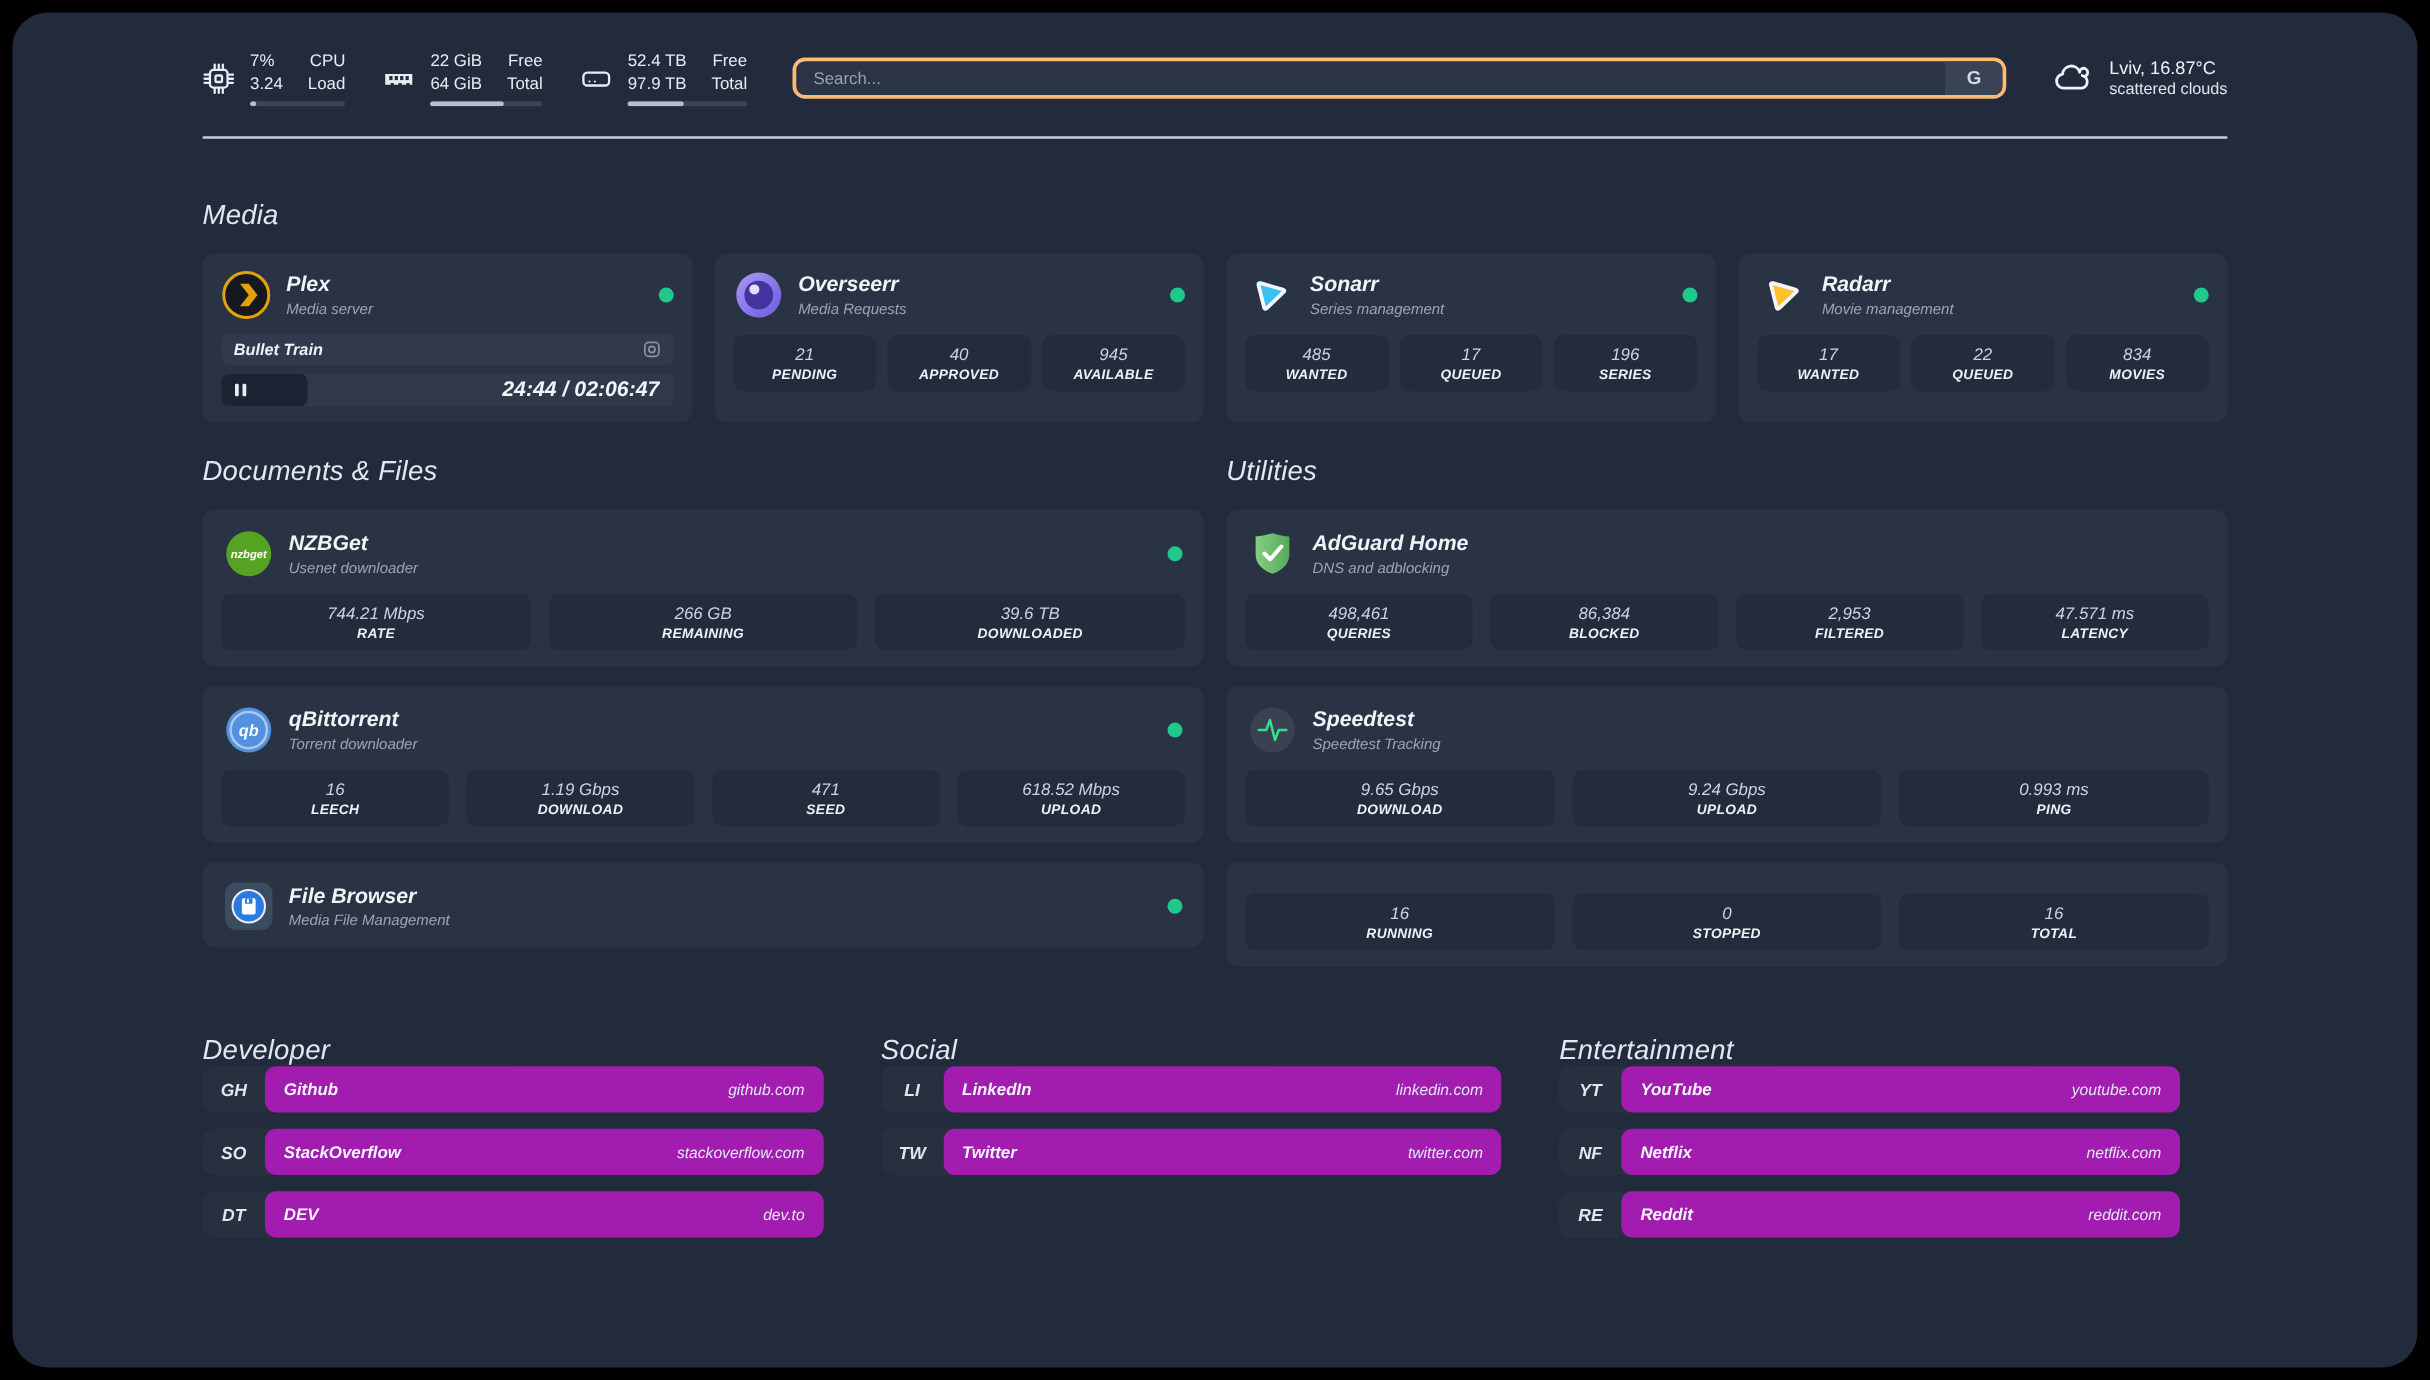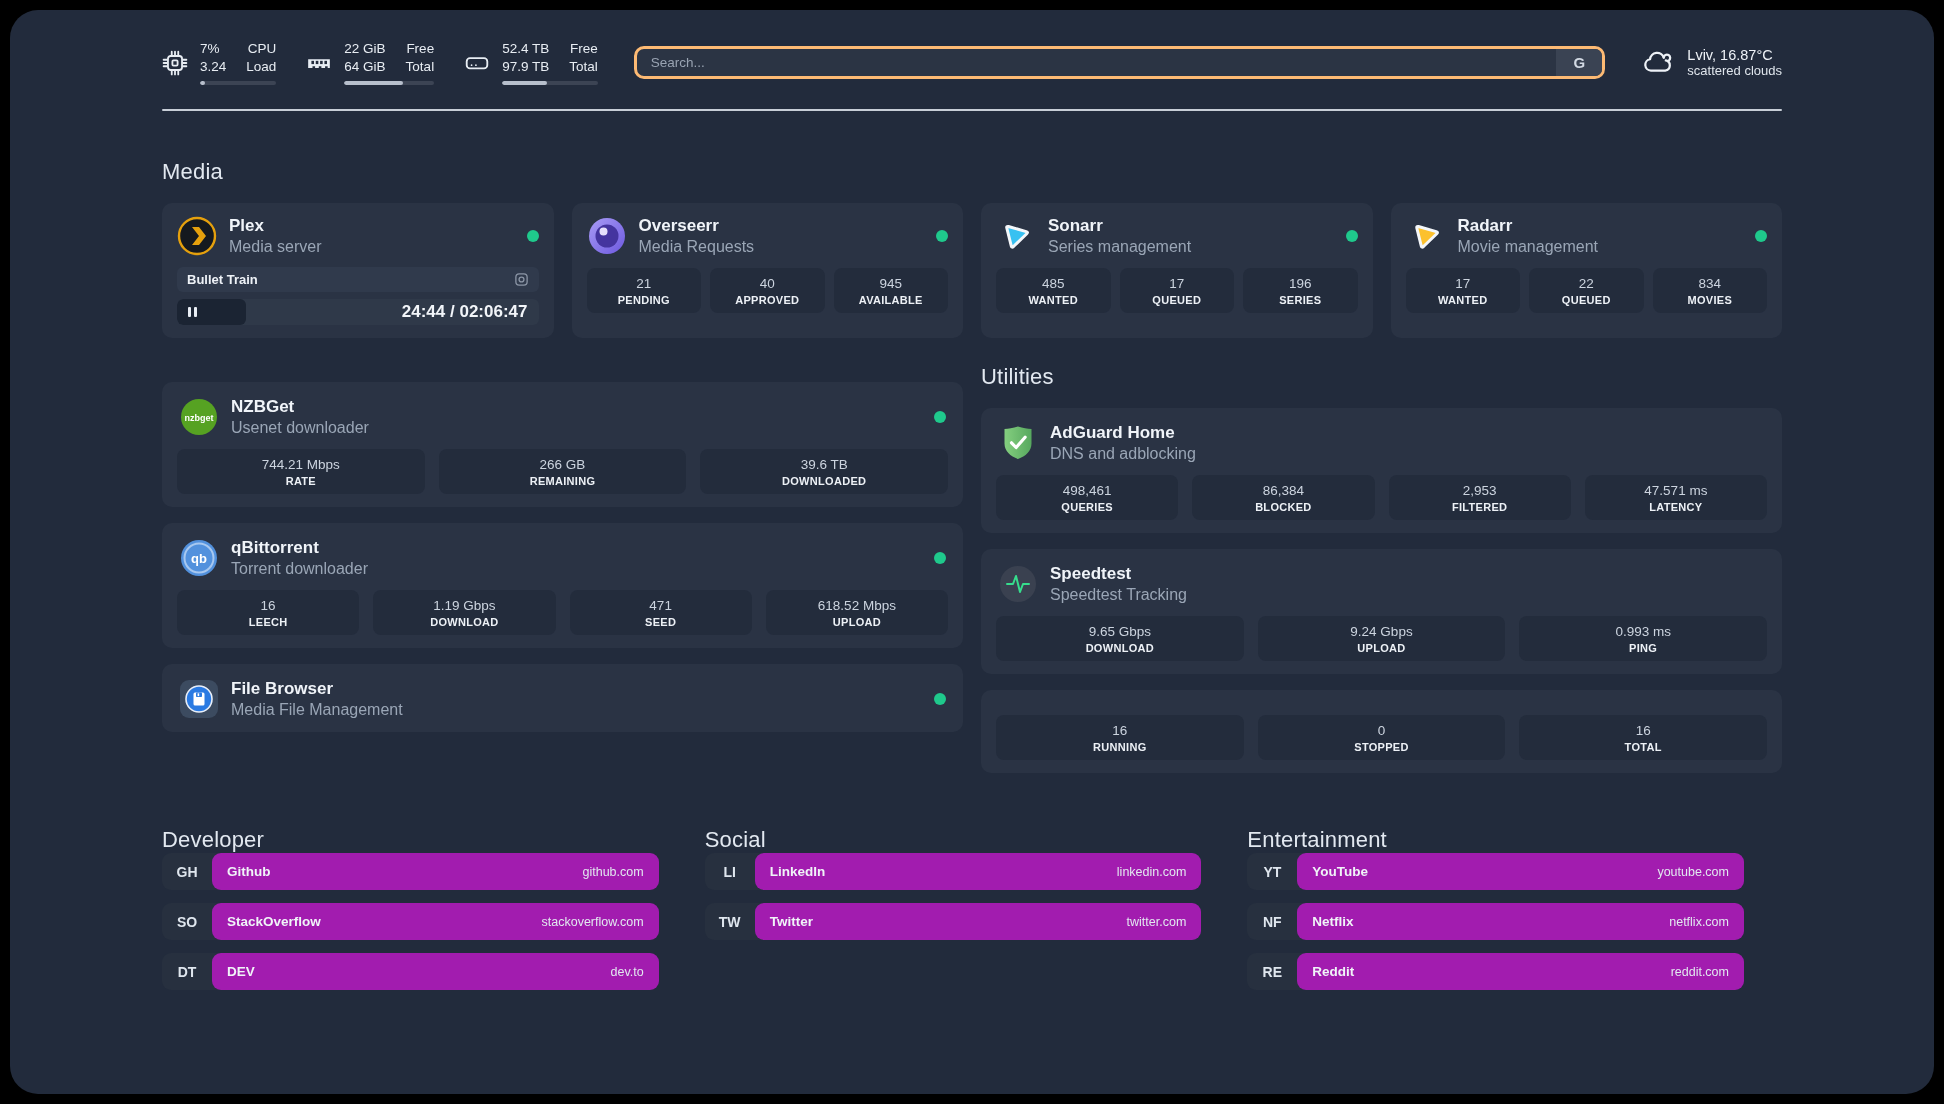--- a/index.html
+++ b/index.html
@@ -1,21 +1,21 @@
 <!DOCTYPE html>
 <html><head>
 <meta charset="utf-8">
 <style>
   * { margin:0; padding:0; box-sizing:border-box; }
   html,body { width:1944px; height:1104px; background:#000; font-family:"Liberation Sans", sans-serif; }
   .frame {
     position:absolute; left:10px; top:10px; width:1924px; height:1084px;
     background:#222b3c; border-radius:28px; overflow:hidden; color:#eef2f7;
   }
-  .content { padding:0 152px; }
+  .content { padding:0 152px;font-style:italic; }
 
   
   .header { display:flex; align-items:center; padding:30px 152px 0 152px; gap:30px; }
   .res-group { display:flex; align-items:center; gap:12px; }
   .res-icon { width:26px; height:26px; flex:0 0 auto; color:#e8edf3; }
   .res-body { display:flex; flex-direction:column; }
   .res-rows { display:flex; gap:20px; font-size:13.5px; line-height:1.35; color:#e8edf3; }
   .res-vals { text-align:left; white-space:nowrap; }
   .res-labs { text-align:right; white-space:nowrap; }
   .res-bar { margin-top:5px; height:4px; border-radius:2px; background:#3c4454; overflow:hidden; }
@@ -39,21 +39,21 @@
   
   .section-title { font-size:22px; font-weight:500; color:#e2e8f0; letter-spacing:.2px; }
   .media-section { margin-top:48px; }
   .media-grid { display:grid; grid-template-columns:repeat(4,1fr); gap:18px; margin-top:18px; }
 
   .card { background:#2a3344; border-radius:10px; padding:13px 15px; cursor:pointer; }
   .card-head { display:flex; align-items:center; gap:12px; }
   .app-icon { width:40px; height:40px; flex:0 0 auto; }
   .card-titles { flex:1; min-width:0; }
   .card-name { font-size:17px; font-weight:600; color:#f0f4f9; }
-  .card-sub { font-size:16px; color:#9aa6b6; margin-top:2px; }
+  .card-sub { font-size:12px; color:#9aa6b6; margin-top:2px; }
   .dot { width:12px; height:12px; border-radius:50%; background:#1fc98c; flex:0 0 auto; }
 
   .stats-row { display:flex; gap:9px; margin-top:12px; }
   .stats-row.wide { gap:14px;justify-content:flex-end; }
   .stat-tile { flex:1; background:#232c3c; border-radius:8px; padding:8px 4px 7px 4px; text-align:center; }
   .stat-value { font-size:13.5px; color:#ccd4df; white-space:nowrap; }
   .stat-label { font-size:11px; font-weight:bold; color:#edf1f6; margin-top:3px; letter-spacing:.3px; }
 
   
   .media-title-row { margin-top:11px; height:25px; background:#303a4c; border-radius:6px;
@@ -309,20 +309,21 @@
               <div class="stat-label">MOVIES</div>
             </div>
           </div>
         </div>
       </div>
     </div>
 
     <div class="two-col">
 
       <div>
+        <div class="section-title">Documents &amp; Files</div>
         <div class="col-stack">
 
           <div class="card tall-card">
             <div class="card-head">
               <svg class="app-icon" viewBox="0 0 40 40">
                 <circle cx="20" cy="20" r="18" fill="#56a222"></circle>
                 <text x="20" y="23.5" text-anchor="middle" font-size="9" font-weight="bold" font-family="Liberation Sans, sans-serif" fill="#fff">nzbget</text>
               </svg>
               <div class="card-titles">
                 <div class="card-name">NZBGet</div>

